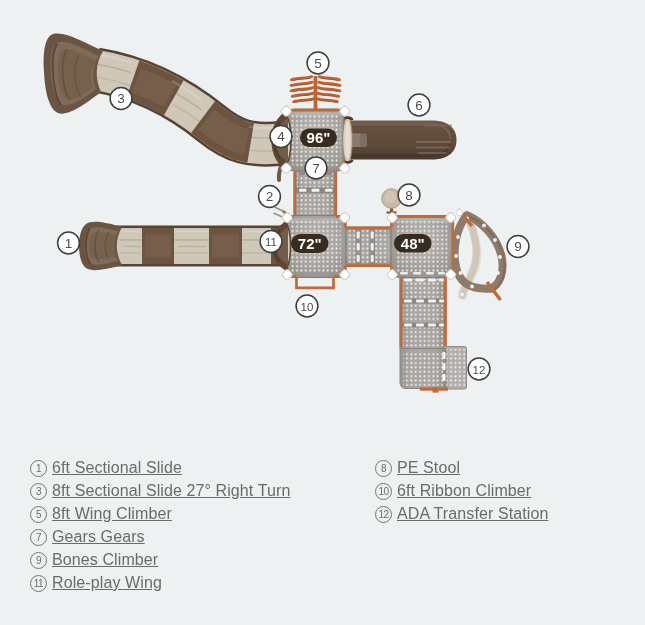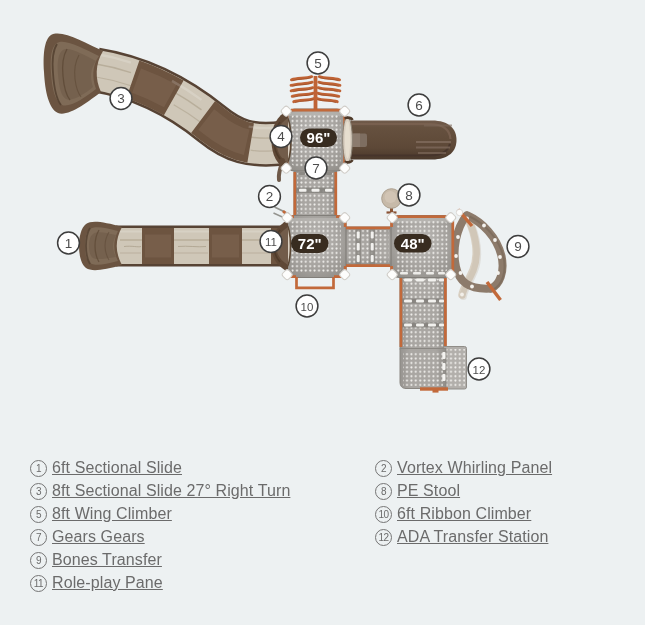--- a/index.html
+++ b/index.html
@@ -407,24 +407,23 @@
     </g>
   </g>
 </svg>
 
 <div class="legend">
   <div class="legend-col left">
     <div class="legend-row"><span class="lnum">1</span><span class="ltext">6ft Sectional Slide</span></div>
     <div class="legend-row"><span class="lnum">3</span><span class="ltext">8ft Sectional Slide 27° Right Turn</span></div>
     <div class="legend-row"><span class="lnum">5</span><span class="ltext">8ft Wing Climber</span></div>
     <div class="legend-row"><span class="lnum">7</span><span class="ltext">Gears Gears</span></div>
-    <div class="legend-row"><span class="lnum">9</span><span class="ltext">Bones Transfer</span></div>
-    <div class="legend-row"><span class="lnum">11</span><span class="ltext">Role-play Pane</span></div>
+    <div class="legend-row"><span class="lnum">9</span><span class="ltext">Bones Climber</span></div>
+    <div class="legend-row"><span class="lnum">11</span><span class="ltext">Role-play Wing</span></div>
   </div>
   <div class="legend-col right">
-    <div class="legend-row"><span class="lnum">2</span><span class="ltext">Vortex Whirling Panel</span></div>
     <div class="legend-row"><span class="lnum">8</span><span class="ltext">PE Stool</span></div>
     <div class="legend-row"><span class="lnum">10</span><span class="ltext">6ft Ribbon Climber</span></div>
     <div class="legend-row"><span class="lnum">12</span><span class="ltext">ADA Transfer Station</span></div>
   </div>
 </div>
 
 </div>
 
 </body></html>

